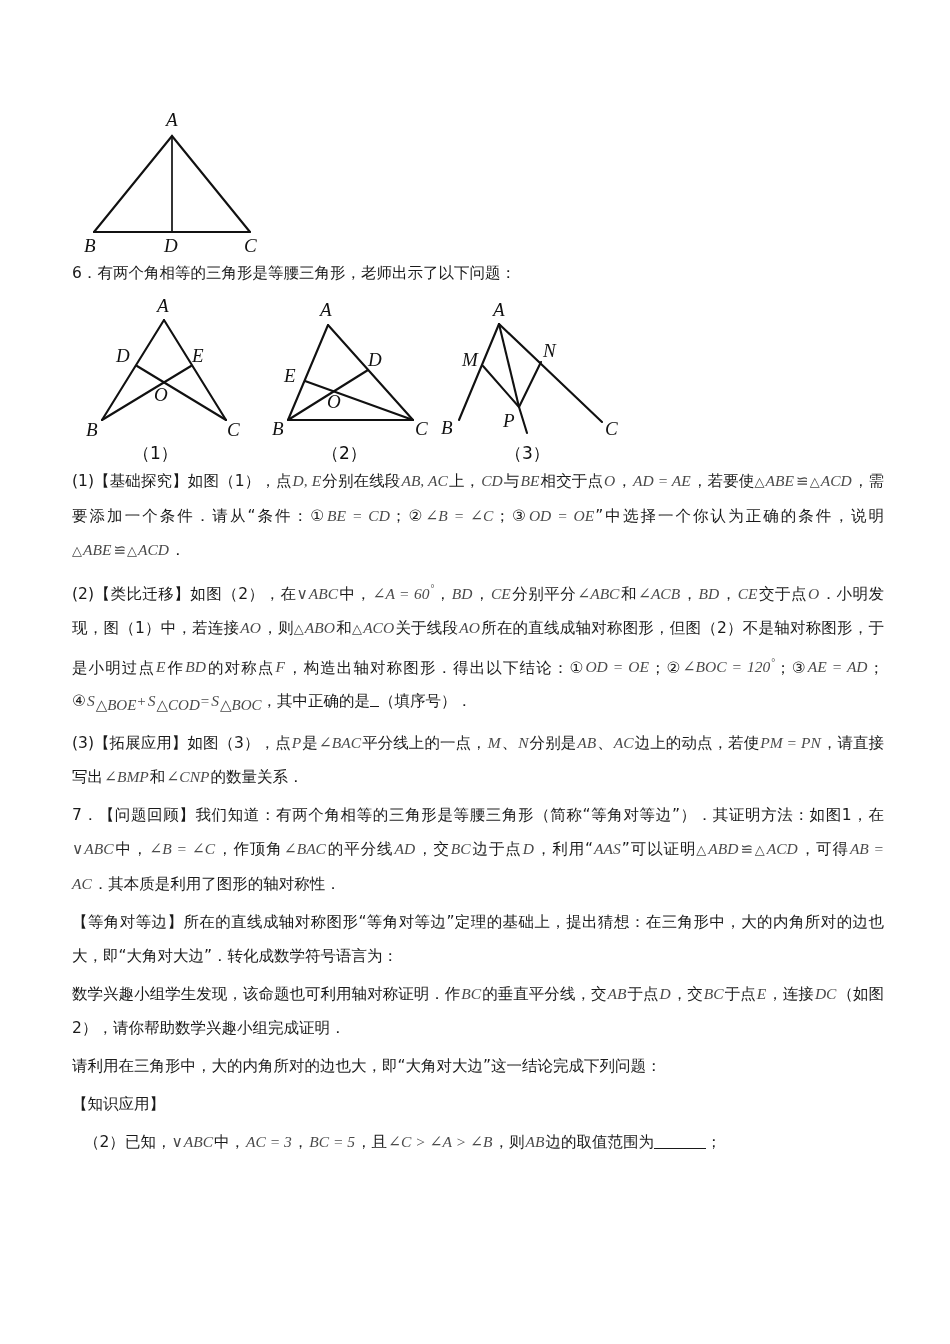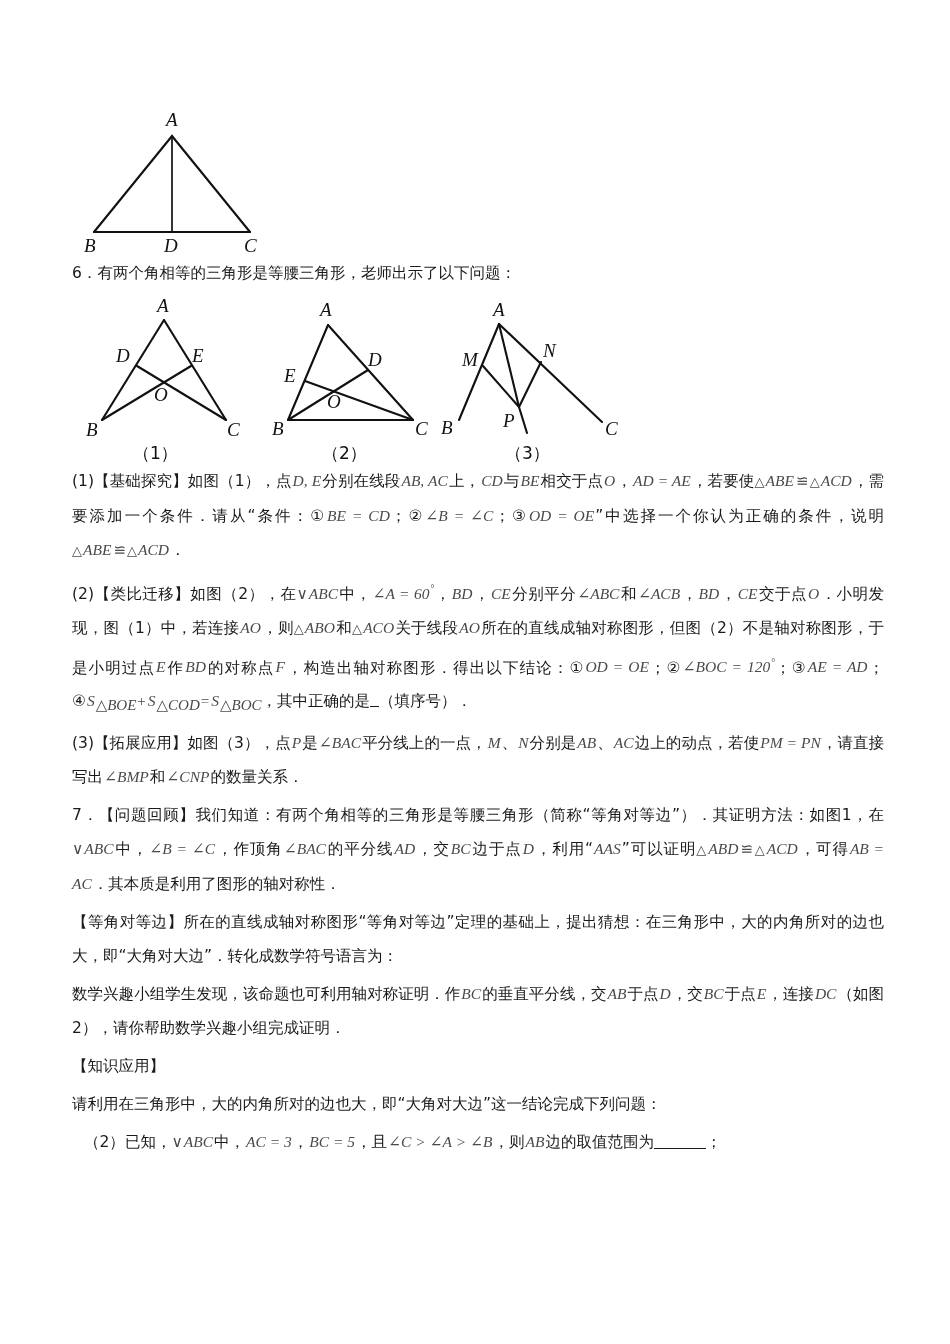--- a/index.html
+++ b/index.html
@@ -189,25 +189,25 @@
     <span class="cn">【等角对等边】</span><span class="cn">所在的直线成轴对称图形“等角对等边”定理的基础上，提出猜想：在三角形中，大的内角所对的边也大，即“大角对大边”．转化成数学符号语言为：</span>
   </p>
 
 
 
   <p class="para">
     <span class="cn">数学兴趣小组学生发现，该命题也可利用轴对称证明．作</span><span class="mi">BC</span><span class="cn">的垂直平分线，交</span><span class="mi">AB</span><span class="cn">于点</span><span class="mi">D</span><span class="cn">，交</span><span class="mi">BC</span><span class="cn">于点</span><span class="mi">E</span><span class="cn">，连接</span><span class="mi">DC</span><span class="cn">（如图</span><span class="cn">2</span><span class="cn">），请你帮助数学兴趣小组完成证明．</span>
   </p>
 
   <p class="para">
+    <span class="cn">请利用在三角形中，大的内角所对的边也大，即“大角对大边”这一结论完成下列问题：</span>
+  </p>
+
+  <p class="para">
     <span class="cn">【知识应用】</span>
-  </p>
-
-  <p class="para">
-    <span class="cn">请利用在三角形中，大的内角所对的边也大，即“大角对大边”这一结论完成下列问题：</span>
   </p>
 
   <p class="para">
     <span class="cn" style="margin-left:12px;">（2）</span><span class="cn">已知，</span><span class="mn">∨</span><span class="mi">ABC</span><span class="cn">中，</span><span class="mi">AC = 3</span><span class="cn">，</span><span class="mi">BC = 5</span><span class="cn">，且</span><span class="mi">∠C &gt; ∠A &gt; ∠B</span><span class="cn">，则</span><span class="mi">AB</span><span class="cn">边的取值范围为</span><span class="blank-line"></span><span class="cn">；</span>
   </p>
 
 </div>
 </div>
 
 </body></html>

